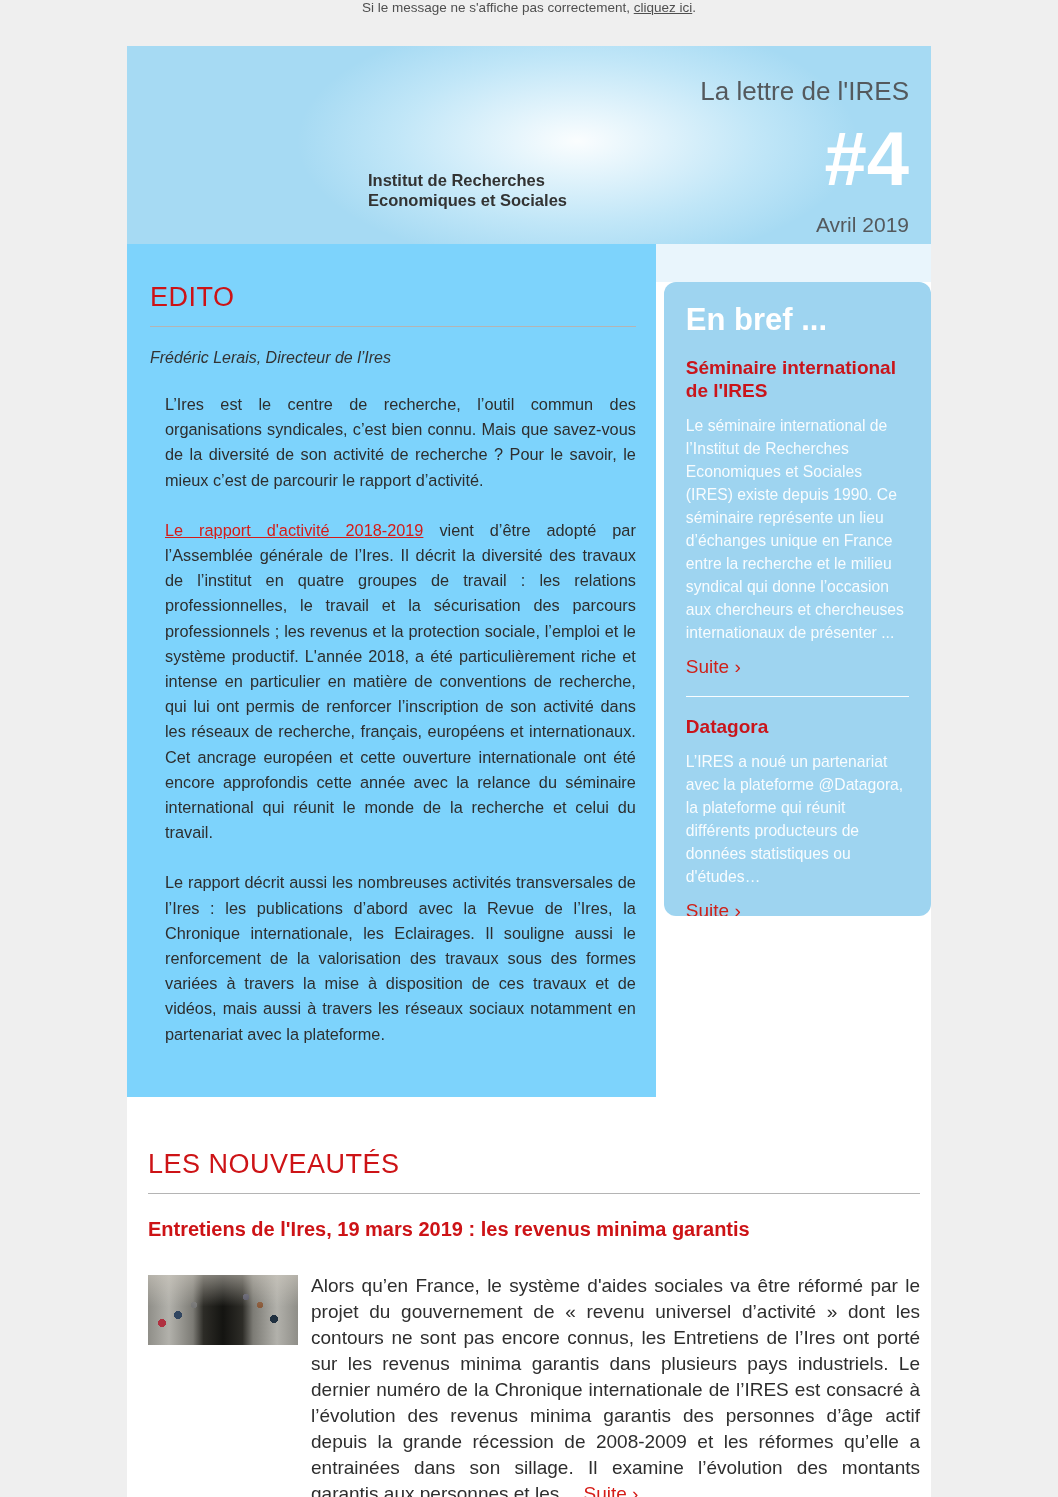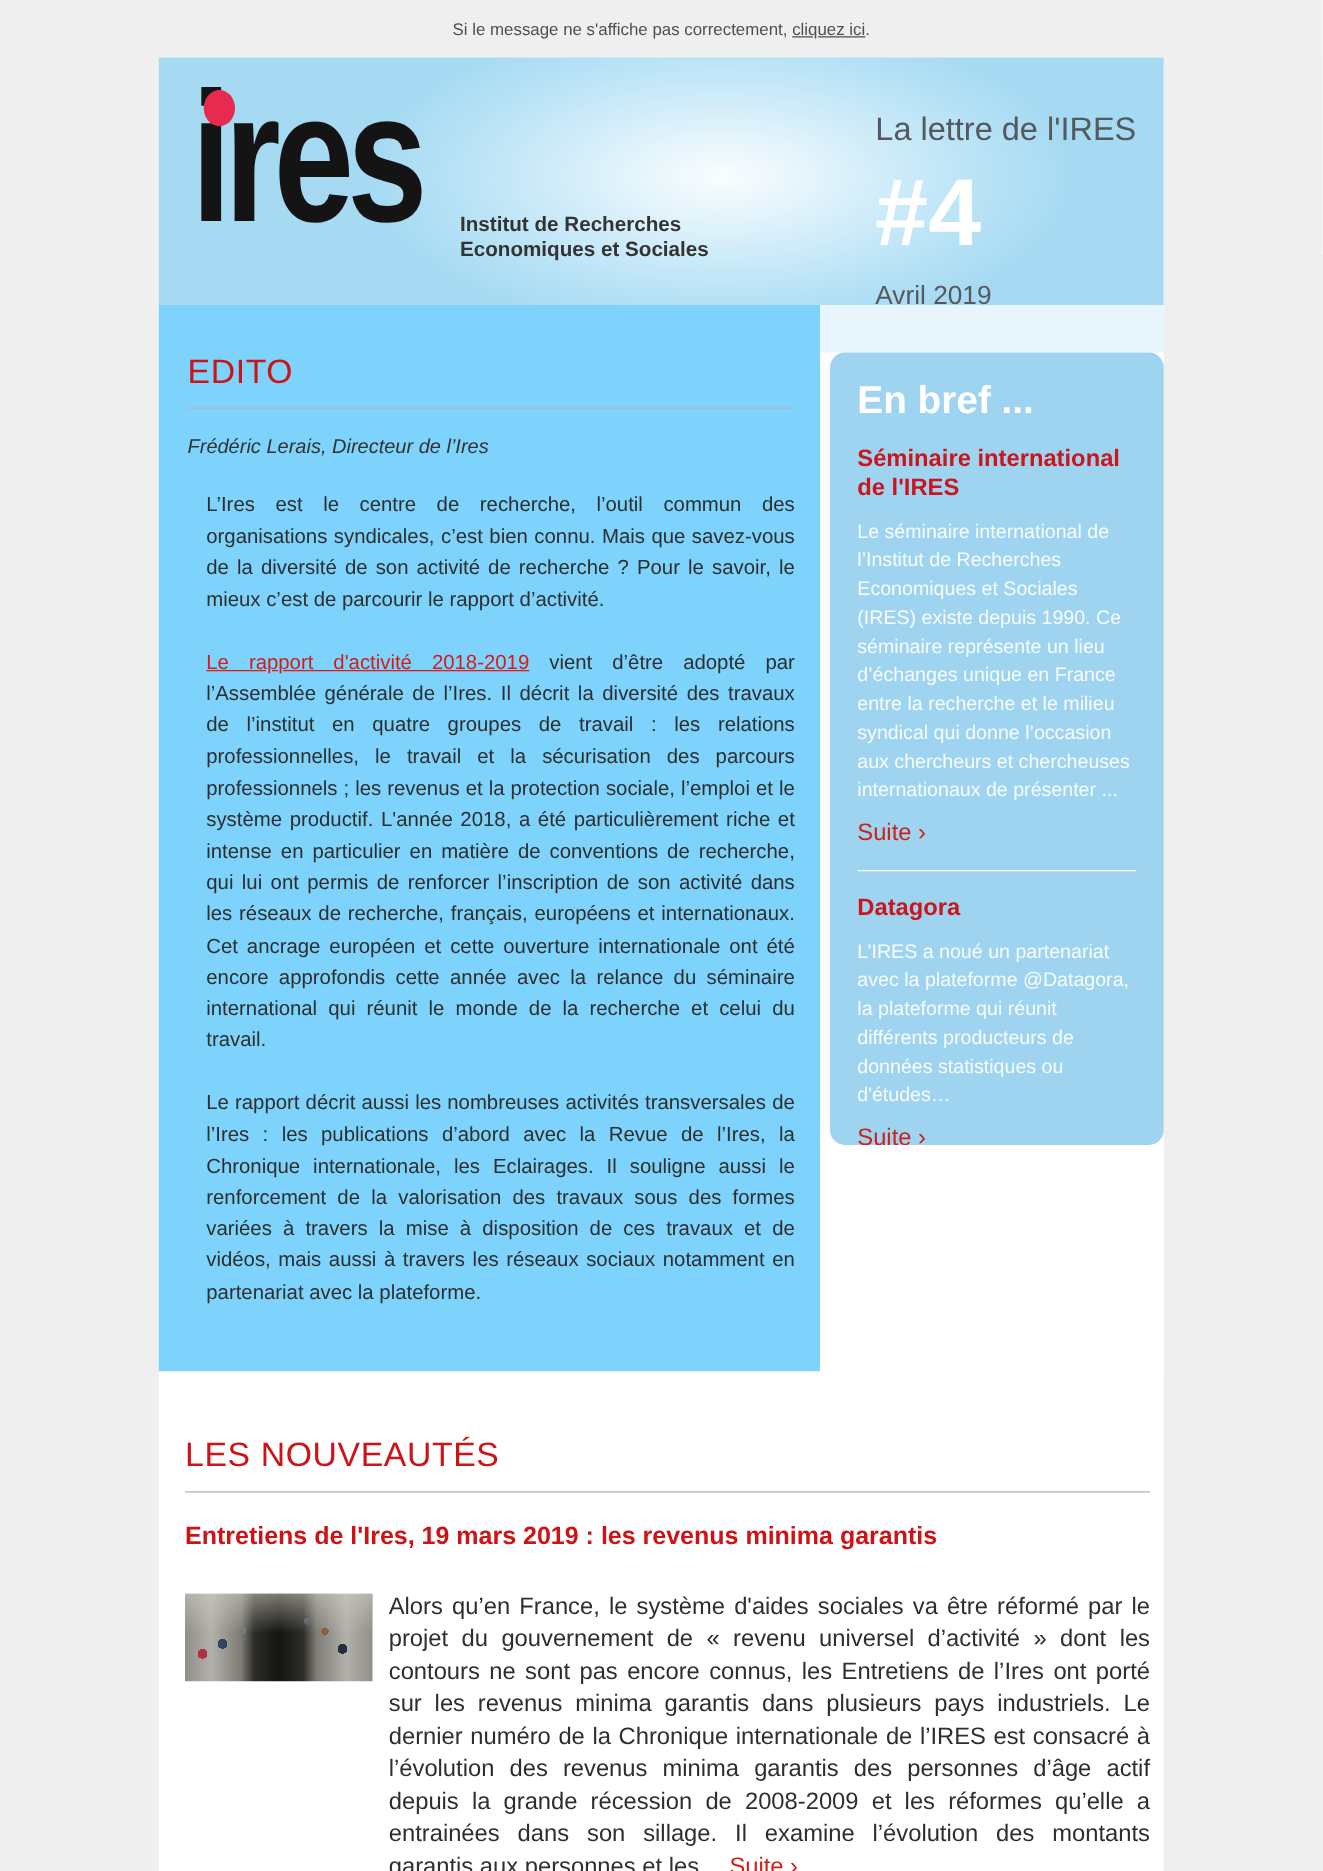--- a/index.html
+++ b/index.html
@@ -3,21 +3,21 @@
 <meta charset="utf-8">
 <style>
   * { margin:0; padding:0; box-sizing:border-box; }
   html,body { width:1058px; height:1497px; overflow:hidden; }
   body {
     background:#efefef;
     font-family:"Liberation Sans", sans-serif;
     color:#2e2e2e;
   }
   .topbar {
-    height:46px; display:flex; align-items:center; justify-content:center;
+    height:46px; display:flex; align-items:flex-start; justify-content:center;
     font-size:13.5px; color:#4f4f4f; background:#efefef;
   }
   .topbar a { color:#4f4f4f; text-decoration:underline; cursor:pointer; }
   .email { width:804px; margin:0 auto; background:#ffffff; min-height:1451px; }
 
   
   .header {
     position:relative; height:198px; overflow:hidden;
     background:
       radial-gradient(ellipse 330px 150px at 56% 48%, rgba(255,255,255,.95), rgba(225,245,253,.45) 55%, rgba(167,218,243,0) 85%),
@@ -30,21 +30,21 @@
     display:inline-block;
   }
   .logo-dot {
     position:absolute; left:10px; top:20px; width:25px; height:29px;
     border-radius:50%; background:#e82a50;
   }
   .logo-sub {
     position:absolute; left:241px; top:124px; font-size:16.5px; line-height:20px;
     font-weight:600; color:#333;
   }
-  .header-right { position:absolute; right:22px; top:12px; text-align:left;margin-left:39px; }
+  .header-right { position:absolute; right:22px; top:0; text-align:right;margin-left:39px; }
   .hr-title { margin-top:30px; font-size:26px; color:#54595d; }
   .hr-issue { margin-top:20px; font-size:76px; line-height:64px; font-weight:bold; color:#ffffff; }
   .hr-date { margin-top:22px; font-size:21px; color:#54595d; }
 
   
   .edito-section { position:relative; display:flex; background:#fff; }
   .edito-section::before {
     content:""; position:absolute; top:0; left:0; right:0; height:38px; background:#e9f5fc;
   }
   .edito-panel {
@@ -103,24 +103,20 @@
 <body>
 
 <div class="topbar">
   <span>Si le message ne s'affiche pas correctement, </span>&nbsp;
   <a>cliquez ici</a><span>.</span>
 </div>
 
 <div class="email">
 
   <div class="header">
-    <div class="logo">
-      <span class="logo-word">ires</span>
-      <span class="logo-dot"></span>
-    </div>
     <div class="logo-sub">
       <div>Institut de Recherches</div>
       <div>Economiques et Sociales</div>
     </div>
     <div class="header-right">
       <div class="hr-title">La lettre de l'IRES</div>
       <div class="hr-issue">#4</div>
       <div class="hr-date">Avril 2019</div>
     </div>
   </div>

